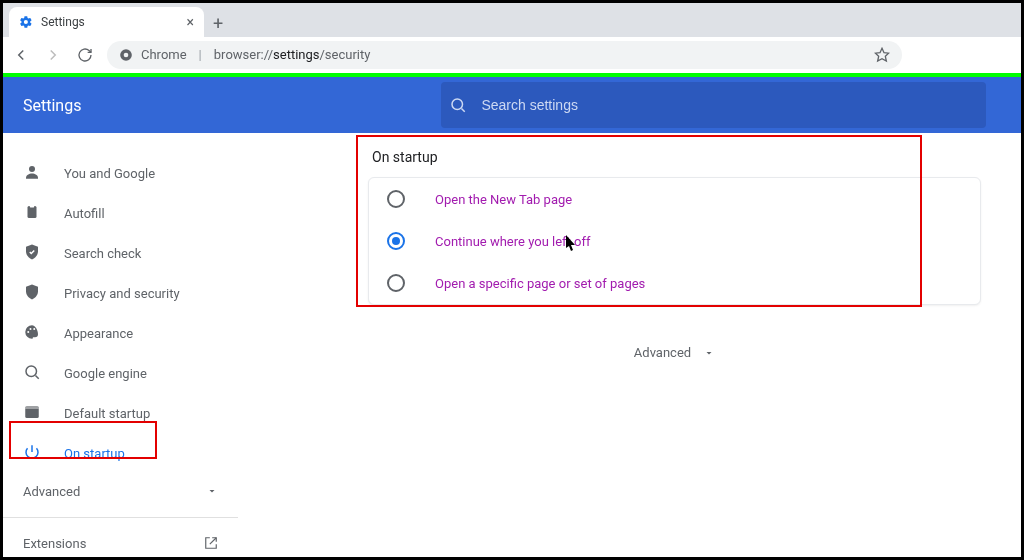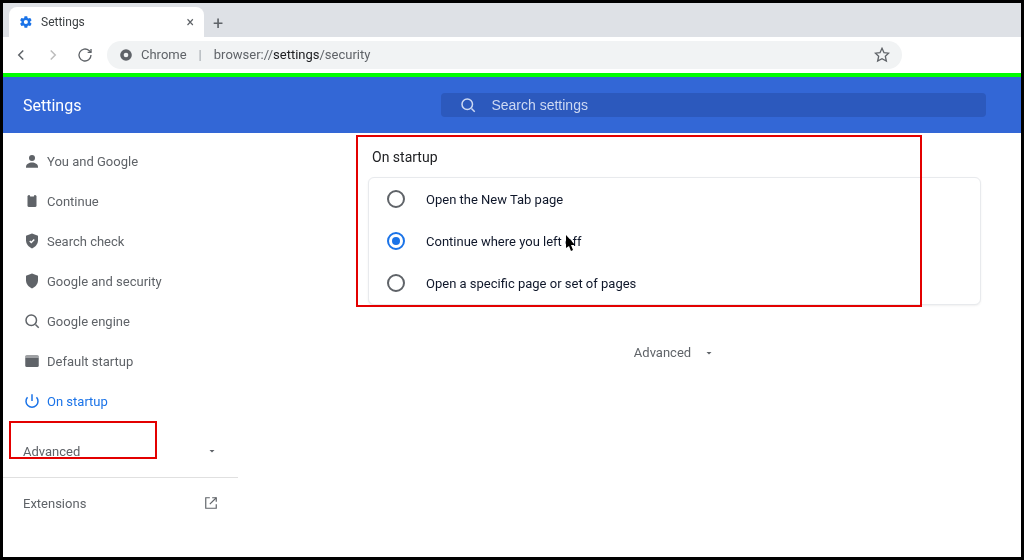--- a/index.html
+++ b/index.html
@@ -95,26 +95,26 @@
     display: flex;
     align-items: center;
     padding: 0 20px;
     gap: 40px;
   }
   .settings-title { color: #fff; font-size: 16px; }
   .search-settings {
     flex: 1;
     max-width: 545px;
     margin-left: 320px;
-    height: 24px;
+    height: 46px;
     background: #2c59bd;
     border-radius: 4px;
     display: flex;
     align-items: center;
-    padding: 0 18px;
+    padding: 0 8px;
     gap: 14px;
     color: #dce7fb;
   }
   .search-settings input {
     background: transparent; border: none; outline: none;
     color: #fff; font-size: 14px; flex: 1;
   }
   .search-settings input::placeholder { color: #cdd9f3; }
 
   
@@ -123,24 +123,24 @@
     height: calc(100% - 34px - 36px - 4px - 56px);
     background: #fff;
   }
   .sidebar {
     width: 235px;
     padding-top: 8px;
     position: relative;
   }
   .side-item {
     display: flex;
-    align-items: center;
+    align-items: flex-end;
     height: 40px;
     padding: 0 20px;
-    gap: 4px;
+    gap: 21px;
     color: #5f6368;
     font-size: 13px;
     cursor: pointer;
     border-radius: 0 20px 20px 0;
   }
   .side-item.active { color: #1a73e8; }
   .side-item .icon { width: 20px; text-align: center; font-size: 16px; color: inherit;}
   .side-advanced {
     display: flex; align-items: center; height: 40px;
     padding: 0 20px; gap: 22px; color: #5f6368; font-size: 13px;
@@ -174,22 +174,22 @@
     color: #202124;
     margin: 6px 0 12px 4px;
   }
   .card {
     border: 1px solid #e8eaed;
     border-radius: 6px;
     background: #fff;
     box-shadow: 0 1px 2px rgba(60,64,67,0.08);
   }
   .radio-row {
-    display: flex; align-items: center; gap: 21px;
-    padding: 12px 18px; font-size: 13px; color: #0f172a;
+    display: flex; align-items: center; gap: 30px;
+    padding: 12px 18px; font-size: 13px; color: #a21caf;
     cursor: pointer;
   }
   .radio {
     width: 18px; height: 18px; border-radius: 50%;
     border: 2px solid #5f6368; position: relative; flex-shrink: 0;
   }
   .radio.checked { border-color: #1a73e8; }
   .radio.checked::after {
     content: ""; position: absolute; left: 3px; top: 3px;
     width: 8px; height: 8px; border-radius: 50%; background: #1a73e8;
@@ -295,38 +295,49 @@
         </span>
       <span>You and Google</span>
     </div>
     <div class="side-item">
       <span class="icon">
           <svg width="18" height="18" viewBox="0 0 24 24" fill="#5f6368">
             <rect x="6" y="4" width="12" height="16" rx="2"></rect>
             <rect x="9" y="2" width="6" height="4" rx="1" fill="#fff"></rect>
           </svg>
         </span>
-      <span>Continue</span>
+      <span>Autofill</span>
     </div>
     <div class="side-item">
       <span class="icon">
           <svg width="18" height="18" viewBox="0 0 24 24" fill="#5f6368">
             <path d="M12 2l8 3v6c0 5-3.5 9-8 11-4.5-2-8-6-8-11V5z"></path>
             <path d="M9 12l2 2 4-4" stroke="#fff" stroke-width="2" fill="none"></path>
           </svg>
         </span>
       <span>Search check</span>
     </div>
     <div class="side-item">
       <span class="icon">
           <svg width="18" height="18" viewBox="0 0 24 24" fill="#5f6368">
             <path d="M12 2l8 3v6c0 5-3.5 9-8 11-4.5-2-8-6-8-11V5z"></path>
           </svg>
         </span>
-      <span>Google and security</span>
+      <span>Privacy and security</span>
+    </div>
+    <div class="side-item">
+      <span class="icon">
+          <svg width="18" height="18" viewBox="0 0 24 24" fill="#5f6368">
+            <path d="M12 3a9 9 0 1 0 0 18c1 0 1-1 1-1 0-1 1-1 1-1h2a4 4 0 0 0 4-4c0-6-4-12-8-12z"></path>
+            <circle cx="7" cy="12" r="1.3" fill="#fff"></circle>
+            <circle cx="10" cy="8" r="1.3" fill="#fff"></circle>
+            <circle cx="15" cy="8" r="1.3" fill="#fff"></circle>
+          </svg>
+        </span>
+      <span>Appearance</span>
     </div>
     <div class="side-item">
       <span class="icon">
           <svg width="18" height="18" viewBox="0 0 24 24" fill="none" stroke="#5f6368" stroke-width="2">
             <circle cx="11" cy="11" r="7"></circle>
             <line x1="21" y1="21" x2="16.65" y2="16.65"></line>
           </svg>
         </span>
       <span>Google engine</span>
     </div>

